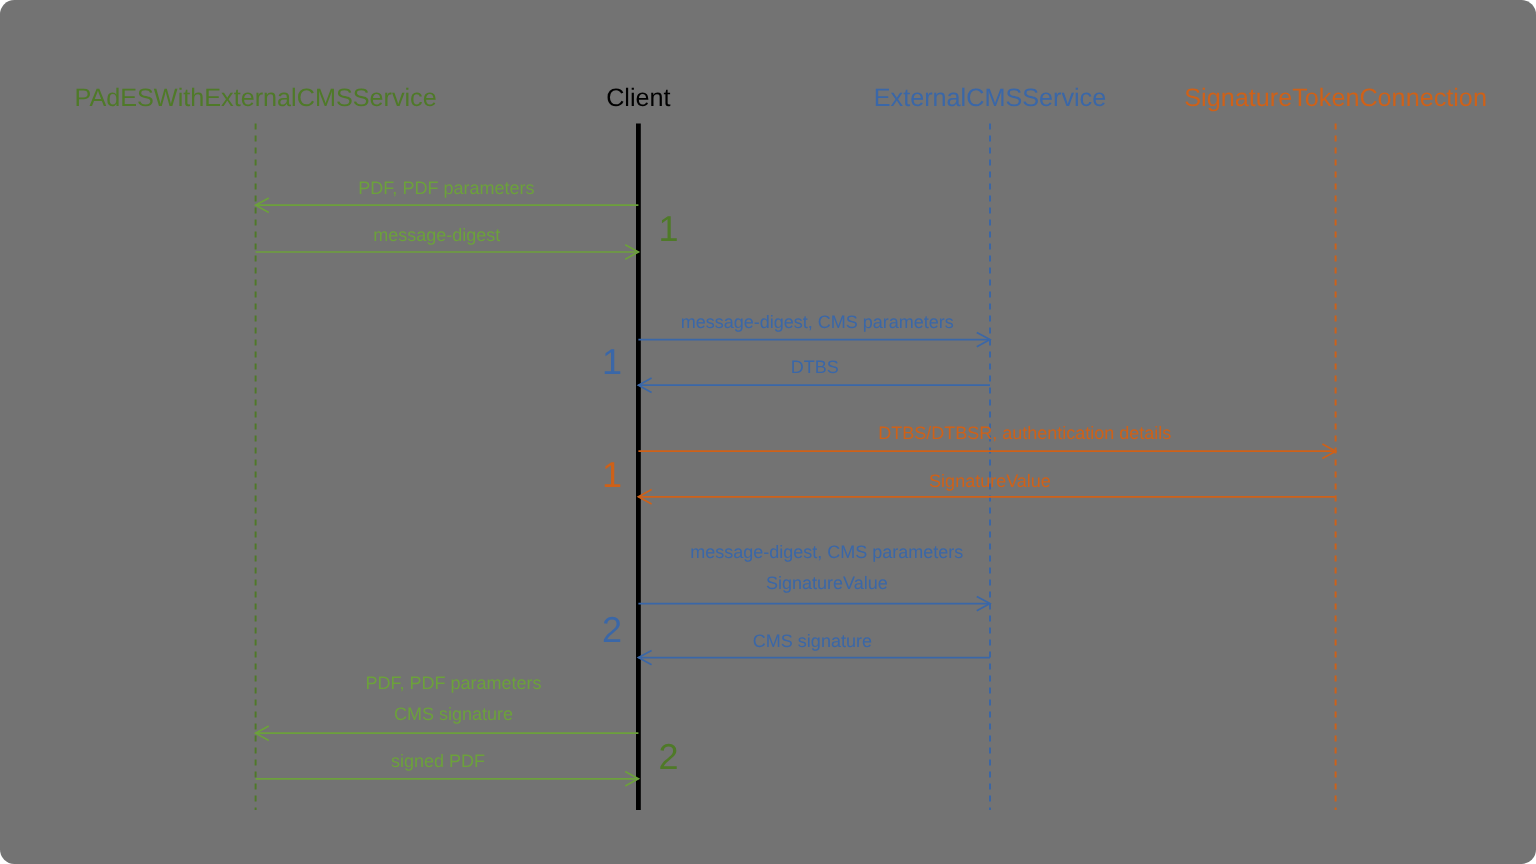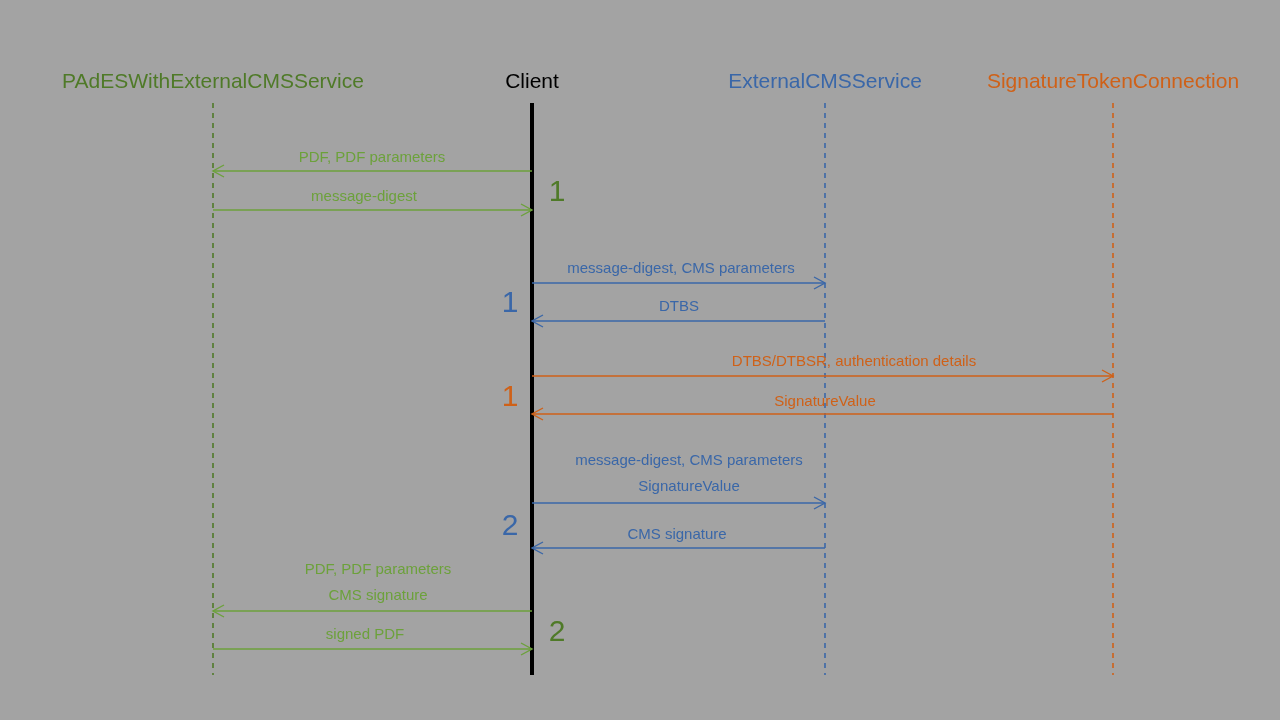--- a/index.html
+++ b/index.html
@@ -7,22 +7,23 @@
     padding: 0;
     background: #ffffff;
   }
   body {
     font-family: "Liberation Sans", sans-serif;
   }
   #diagram-root {
     position: relative;
     width: 1280px;
     height: 720px;
-    background: #a3a3a3;
+    background: #737373;
     overflow: hidden;
+    border-radius: 12px;
   }
   svg.seq-canvas {
     position: absolute;
     left: 0;
     top: 0;
     width: 1280px;
     height: 720px;
   }
   .lifeline-title {
     font-size: 21px;

